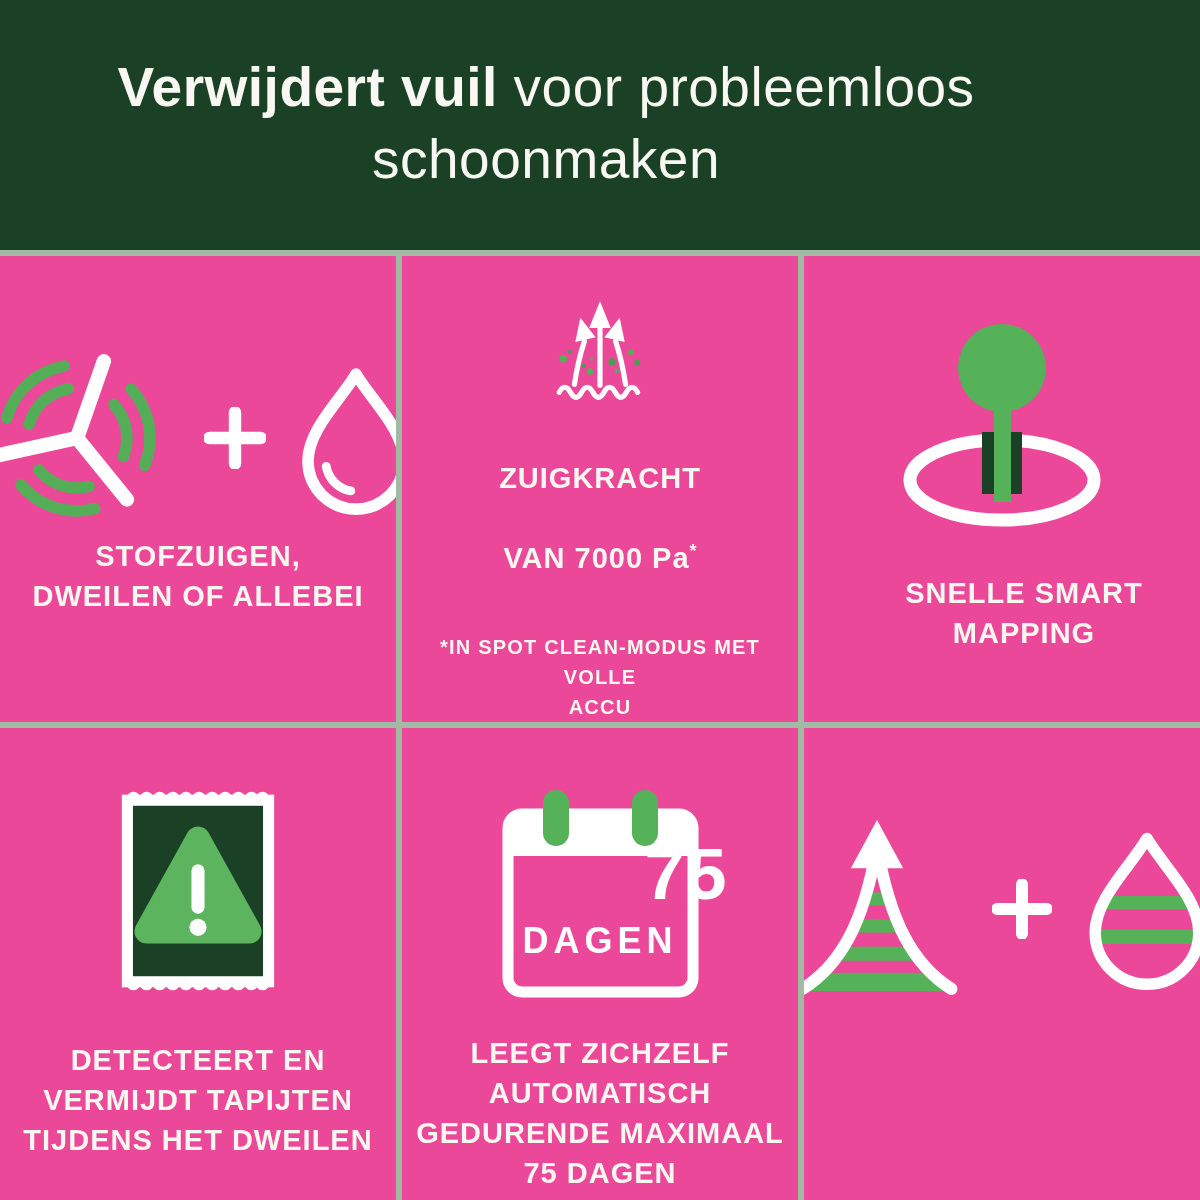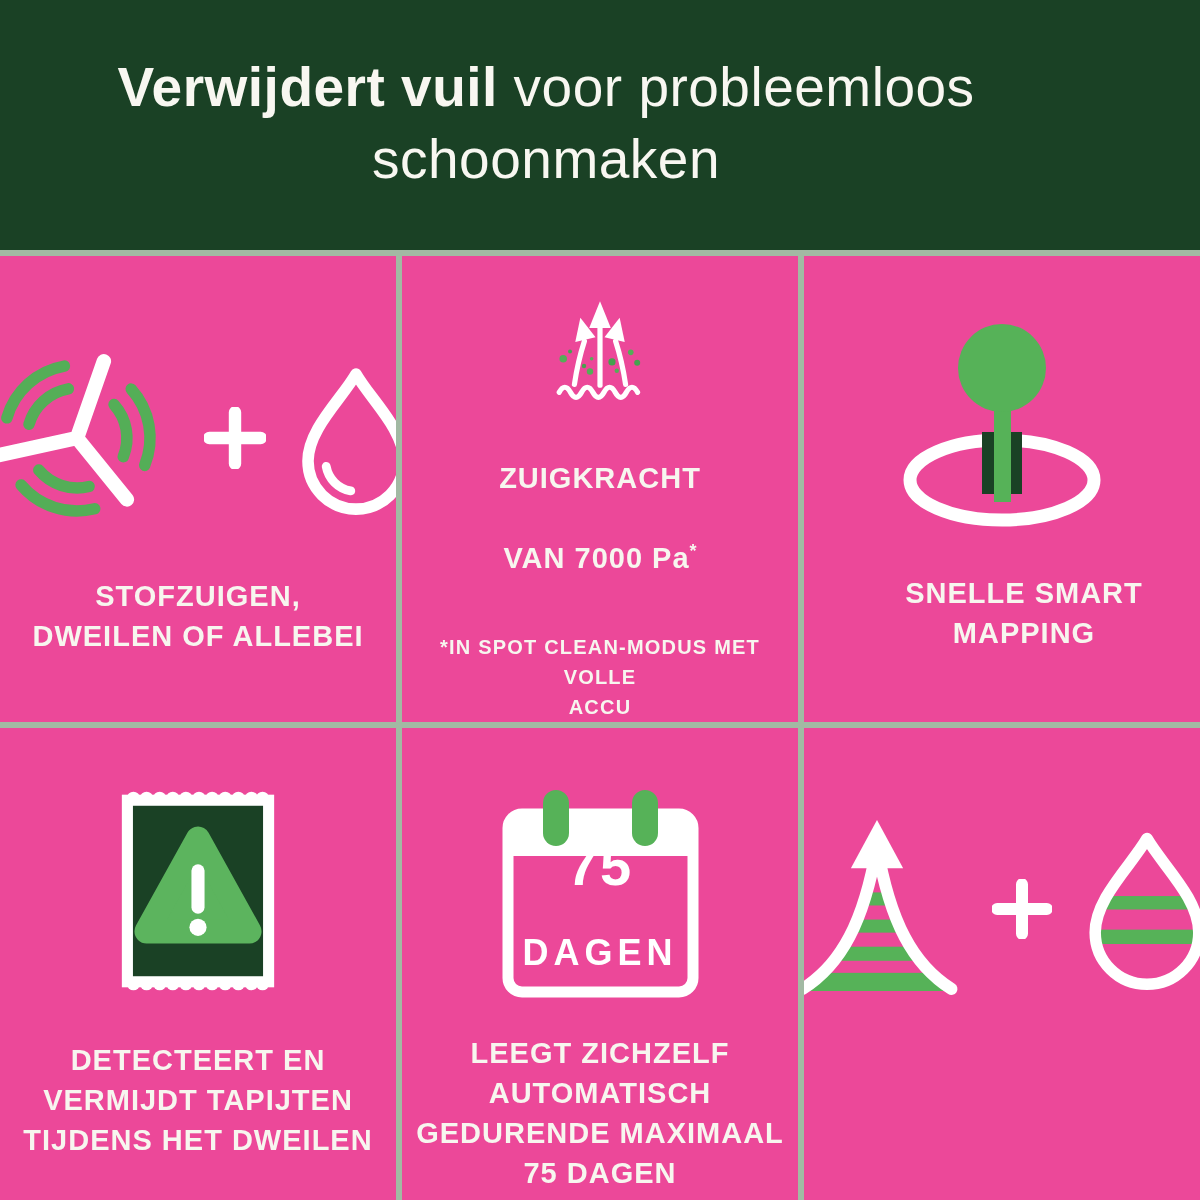--- a/index.html
+++ b/index.html
@@ -33,41 +33,41 @@
     font-size:29px;line-height:1.38;letter-spacing:1px;white-space:pre-line;
   }
   .caption sup{font-size:18px;vertical-align:super;letter-spacing:0;}
   .footnote{
     color:#f7f6ef;font-weight:700;text-align:center;
     font-size:20px;line-height:1.5;letter-spacing:1.2px;white-space:pre-line;max-width:370px;
   }
 
   
   .c1 .icon-row{margin-top:84px;gap:26px;height:196px;}
-  .c1 .caption{margin-top:40px;}
+  .c1 .caption{}
   .c2 .icon-svg{margin-top:42px;}
   .c2 .caption{margin-top:16px;}
   .c2 .footnote{margin-top:14px;}
   .c3 .icon-svg{margin-top:56px;}
   .c3 .caption{margin-top:46px;margin-left:44px;}
   .c4 .icon-svg{margin-top:46px;}
   .c4 .caption{margin-top:32px;}
   .c5 .calendar{margin-top:48px;}
   .c5 .caption{margin-top:22px;}
   .c6 .icon-row{margin-top:86px;gap:24px;height:190px;}
   .c6 .caption{margin-top:58px;}
 
   
   .calendar{position:relative;width:225px;height:235px;}
   .calendar .cal-num{
-    position:absolute;left:0;top:62px;width:100%;text-align:center;
-    color:#fff;font-weight:700;font-size:56px;line-height:1;letter-spacing:2px;
+    position:absolute;left:16px;top:62px;width:100%;text-align:right;
+    color:#fff;font-weight:700;font-size:72px;line-height:1;letter-spacing:2px;
   }
   .calendar .cal-label{
-    position:absolute;left:0;top:156px;width:100%;text-align:center;
+    position:absolute;left:0;top:144px;width:100%;text-align:center;
     color:#fff;font-weight:700;font-size:36px;letter-spacing:5px;
   }
 </style>
 </head>
 <body>
 
 <div class="stage">
 
   <div class="header">
     <h1 class="title"><span class="em">Verwijdert vuil</span> <span>voor probleemloos schoonmaken</span></h1>

